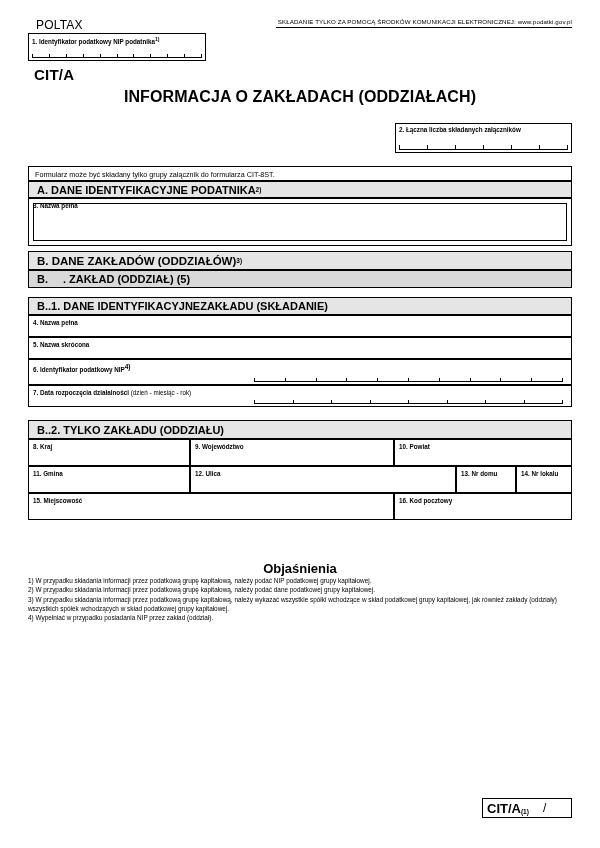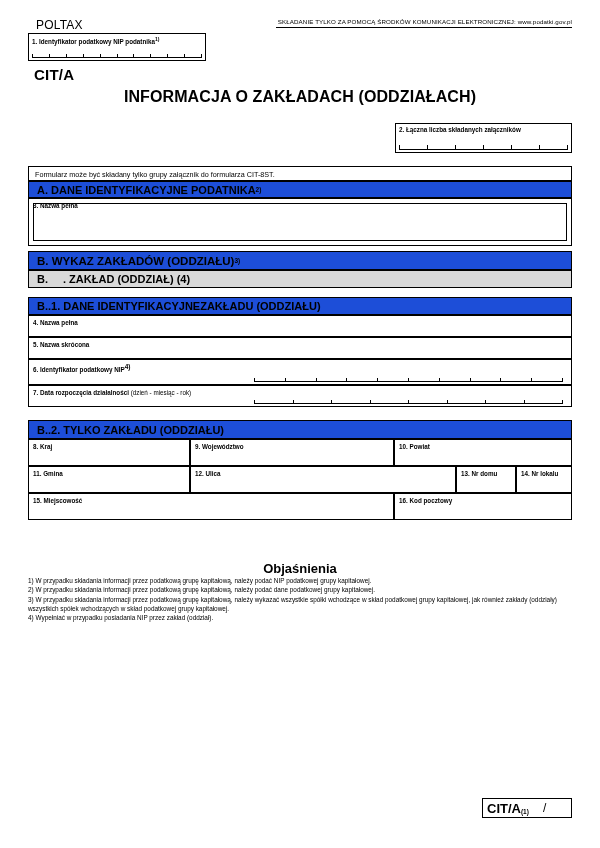--- a/index.html
+++ b/index.html
@@ -132,21 +132,21 @@
     font-size: 7.2px;
     padding: 3px 0 0 6px;
   }
   
   .sect {
     position: absolute;
     left: 28px;
     width: 544px;
     box-sizing: border-box;
     border: 1px solid #000;
-    background: #1d4ed8;
+    background: #e5e5e5;
     font-weight: bold;
     display: flex;
     align-items: center;
     padding-left: 8px;
   }
   .sup { font-size: 6.5px; vertical-align: super; font-weight: bold;}
   .sectA { top: 181px; height: 17px; font-size: 11px; }
   .sectB { top: 251px; height: 19px; font-size: 11.5px; }
   .sectB1 { top: 270px; height: 18px; font-size: 11px; background: #d9d9d9;}
   .sectB2 { top: 297px; height: 18px; font-size: 11px; }
@@ -289,34 +289,34 @@
     <span>A. DANE IDENTYFIKACYJNE PODATNIKA</span>
       <span class="sup">2)</span>
   </div>
 
   <div class="fbox f3">
     <div class="lbl">3. Nazwa pełna</div>
   </div>
   <div class="f3inner"></div>
 
   <div class="sect sectB">
-    <span>B. WYKAZ ZAKŁADÓW (ODDZIAŁU)</span>
+    <span>B. DANE ZAKŁADÓW (ODDZIAŁÓW)</span>
       <span class="sup">3)</span>
   </div>
 
   <div class="sect sectB1">
     <span>B.</span>
       <span class="gap"></span>
-      <span>. ZAKŁAD (ODDZIAŁ) (4)</span>
+      <span>. ZAKŁAD (ODDZIAŁ) (5)</span>
   </div>
 
   <div class="sect sectB2">
     <span>B.</span>
       <span class="gap"></span>
-      <span>.1. DANE IDENTYFIKACYJNEZAKŁADU (ODDZIAŁU)</span>
+      <span>.1. DANE IDENTYFIKACYJNEZAKŁADU (SKŁADANIE)</span>
   </div>
 
   <div class="fbox f4">
     <div class="lbl">4. Nazwa pełna</div>
   </div>
   <div class="fbox f5">
     <div class="lbl">5. Nazwa skrócona</div>
   </div>
   <div class="fbox f6">
     <div class="lbl">

